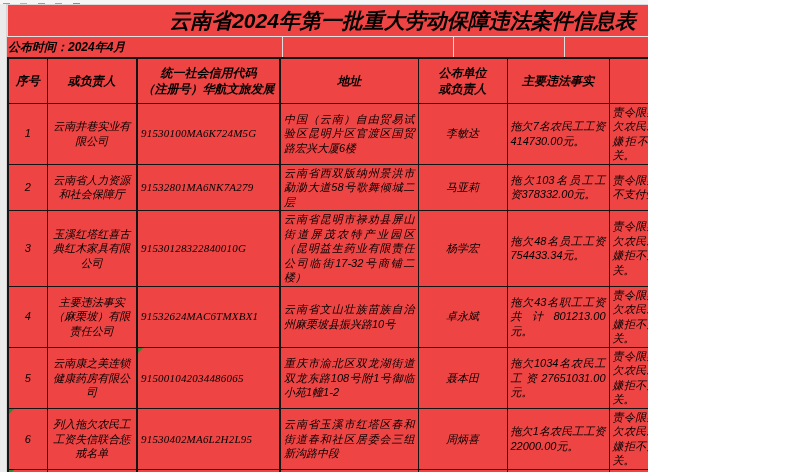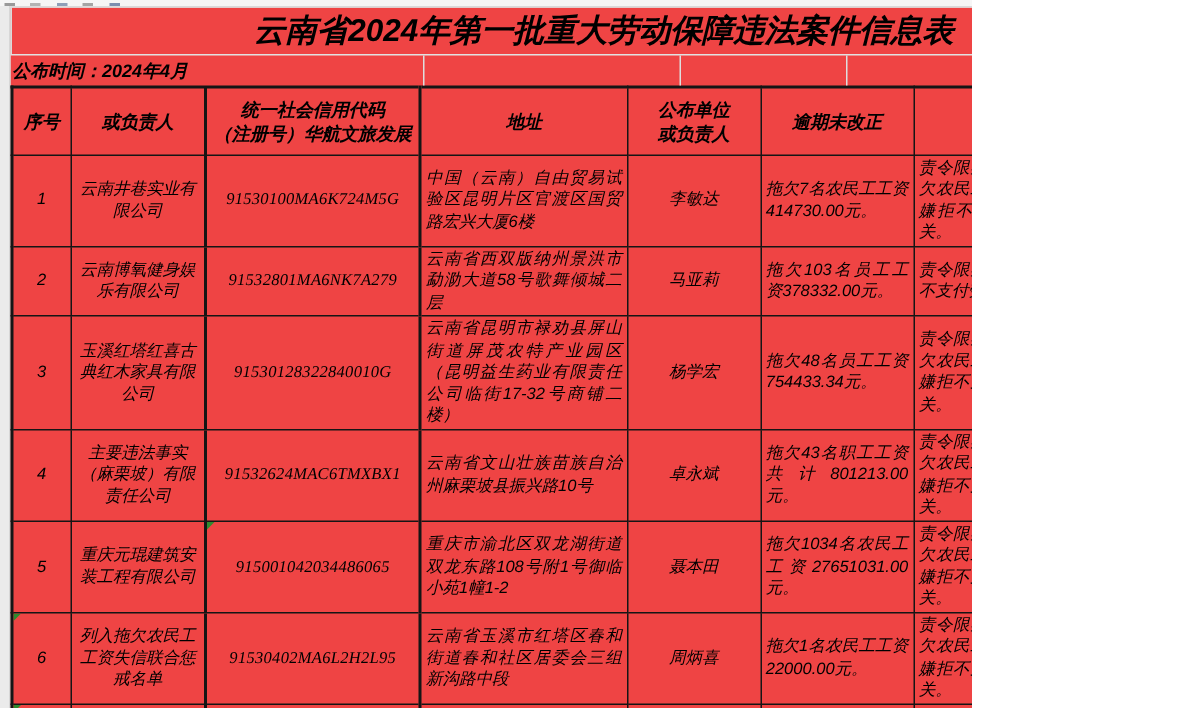--- a/index.html
+++ b/index.html
@@ -17,21 +17,21 @@
             font-size:12px;font-weight:bold;border-top:1px solid #e2e2e2;padding:0 3px 0 1px;box-sizing:border-box;}
   .vgrid{position:absolute;top:0;width:1px;height:100%;background:#dedede;}
   table.main{border-collapse:collapse;table-layout:fixed;width:791px;border:2px solid #151515;}
   .main th,.main td{border:1px solid #151515;padding:1px 3px;overflow:hidden;vertical-align:middle;
                     position:relative;word-break:break-all;}
   .main th{font-size:12px;font-weight:bold;text-align:center;white-space:pre-line;line-height:1.35;}
   .main td{font-size:11px;line-height:1.32;}
   .main th:nth-child(3),.main td:nth-child(3),
   .main th:nth-child(4),.main td:nth-child(4){border-left-width:2px;}
   .c-seq,.c-subj,.c-rep{text-align:center;}
-  .c-code{text-align:center;font-family:"Liberation Serif",serif;letter-spacing:0.2px;}
+  .c-code{font-family:"Liberation Serif",serif;letter-spacing:0.2px;}
   .c-addr,.c-facts,.c-act{text-align:justify;}
   thead tr{height:45px;}
   tbody tr:nth-child(1){height:50px;}
   tbody tr:nth-child(2){height:46px;}
   tbody tr:nth-child(3){height:54px;}
   tbody tr:nth-child(4){height:47px;}
   tbody tr:nth-child(5){height:50px;}
   tbody tr:nth-child(6){height:51px;}
   tbody tr:nth-child(7){height:53px;}
   .flag{position:absolute;left:0;top:0;width:0;height:0;
@@ -74,37 +74,37 @@
       </colgroup>
       <thead>
         <tr>
           <th>序号</th>
           <th>或负责人</th>
           <th>统一社会信用代码
 （注册号）华航文旅发展</th>
           <th>地址</th>
           <th>公布单位
 或负责人</th>
-          <th>逾期未改正</th>
+          <th>主要违法事实</th>
           <th>或身份证号</th>
         </tr>
       </thead>
       <tbody>
         <tr>
           <td class="c-seq">1</td>
           <td class="c-subj">云南井巷实业有限公司</td>
           <td class="c-code">91530100MA6K724M5G</td>
           <td class="c-addr">中国（云南）自由贸易试验区昆明片区官渡区国贸路宏兴大厦6楼</td>
           <td class="c-rep">李敏达</td>
           <td class="c-facts">拖欠7名农民工工资414730.00元。</td>
           <td class="c-act">责令限期整改，逾期未改正；列入拖欠农民工工资失信联合惩戒名单；涉嫌拒不支付劳动报酬，移送公安机关。</td>
         </tr>
         <tr>
           <td class="c-seq">2</td>
-          <td class="c-subj">云南博氧健身娱乐有限公司</td>
+          <td class="c-subj">云南省人力资源和社会保障厅</td>
           <td class="c-code">91532801MA6NK7A279</td>
           <td class="c-addr">云南省西双版纳州景洪市勐泐大道58号歌舞倾城二层</td>
           <td class="c-rep">马亚莉</td>
           <td class="c-facts">拖欠103名员工工资378332.00元。</td>
           <td class="c-act">责令限期整改，逾期未改正；涉嫌拒不支付劳动报酬罪，移送公安机关。</td>
         </tr>
         <tr>
           <td class="c-seq">3</td>
           <td class="c-subj">玉溪红塔红喜古典红木家具有限公司</td>
           <td class="c-code">91530128322840010G</td>
@@ -117,21 +117,21 @@
           <td class="c-seq">4</td>
           <td class="c-subj">主要违法事实（麻栗坡）有限责任公司</td>
           <td class="c-code">91532624MAC6TMXBX1</td>
           <td class="c-addr">云南省文山壮族苗族自治州麻栗坡县振兴路10号</td>
           <td class="c-rep">卓永斌</td>
           <td class="c-facts">拖欠43名职工工资共计801213.00元。</td>
           <td class="c-act">责令限期整改，逾期未改正；列入拖欠农民工工资失信联合惩戒名单；涉嫌拒不支付劳动报酬罪，移送公安机关。</td>
         </tr>
         <tr>
           <td class="c-seq">5</td>
-          <td class="c-subj">重庆元琨建筑安装工程有限公司</td>
+          <td class="c-subj">云南康之美连锁健康药房有限公司</td>
           <td class="c-code">
             <i class="flag"></i>
             <span>915001042034486065</span>
           </td>
           <td class="c-addr">重庆市渝北区双龙湖街道双龙东路108号附1号御临小苑1幢1-2</td>
           <td class="c-rep">聂本田</td>
           <td class="c-facts">拖欠1034名农民工工资27651031.00元。</td>
           <td class="c-act">责令限期整改，逾期未改正；列入拖欠农民工工资失信联合惩戒名单；涉嫌拒不支付劳动报酬罪，移送公安机关。</td>
         </tr>
         <tr>

